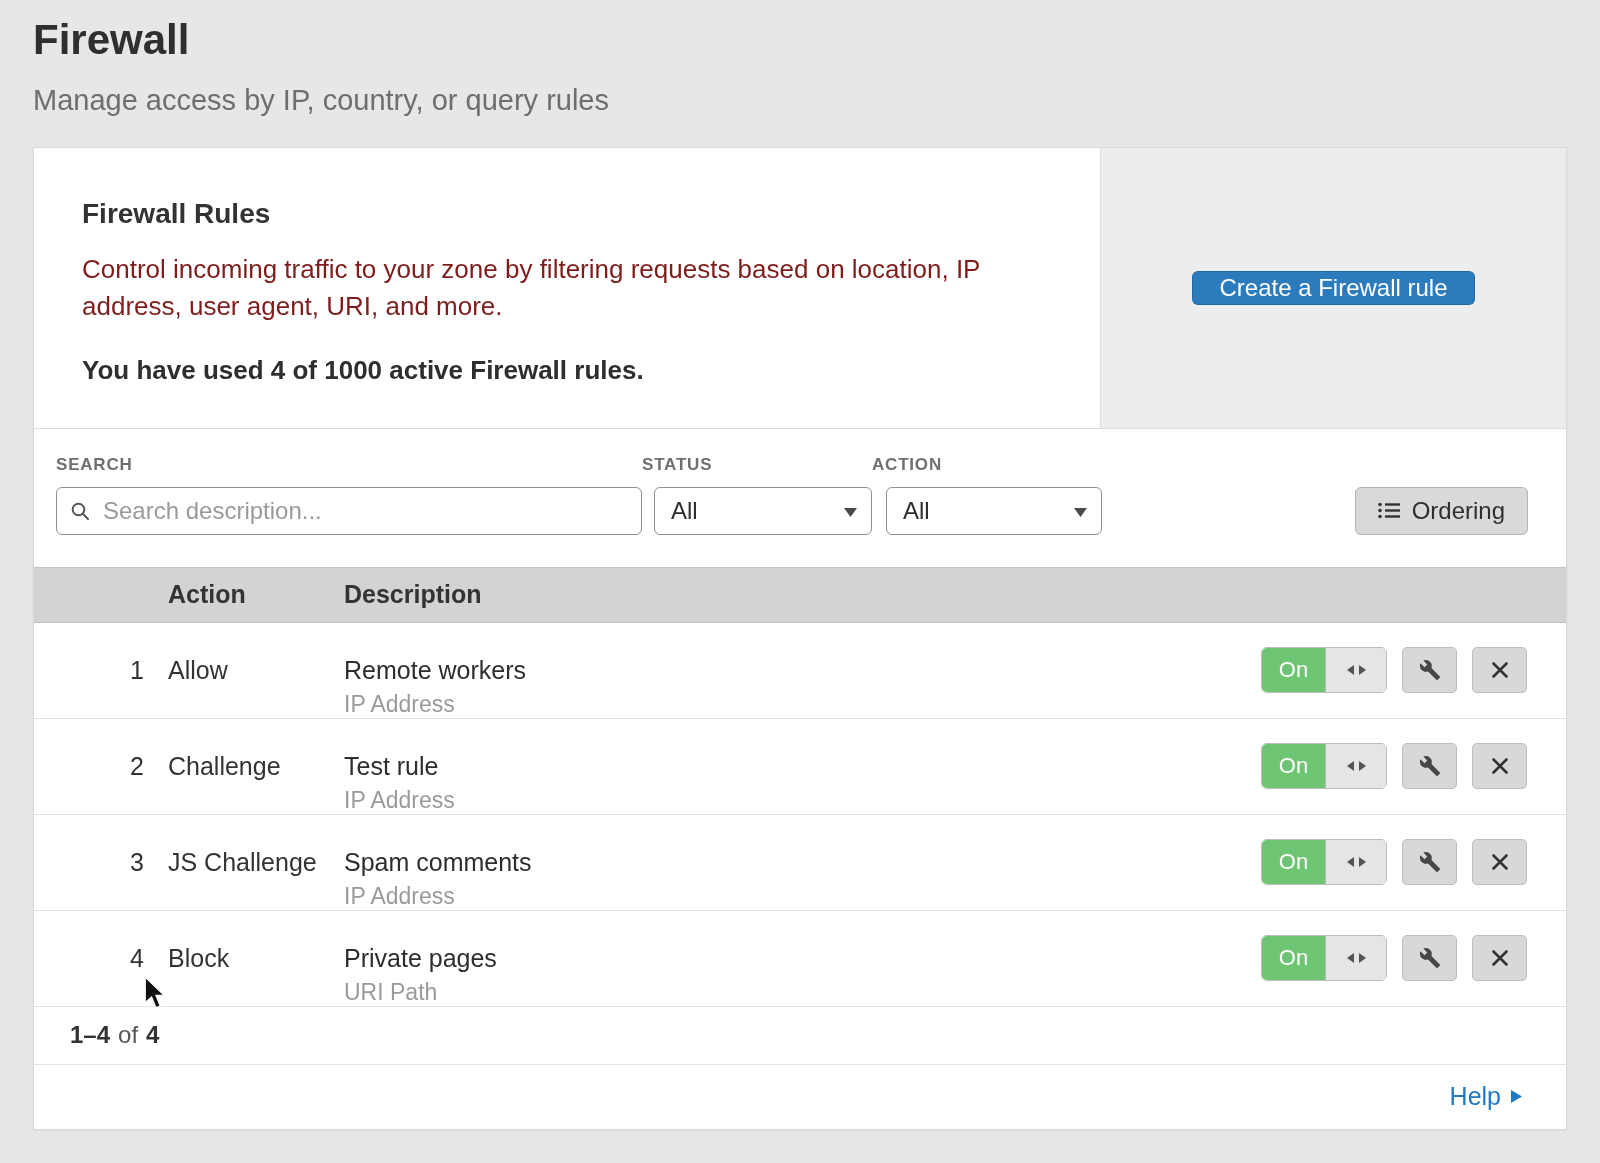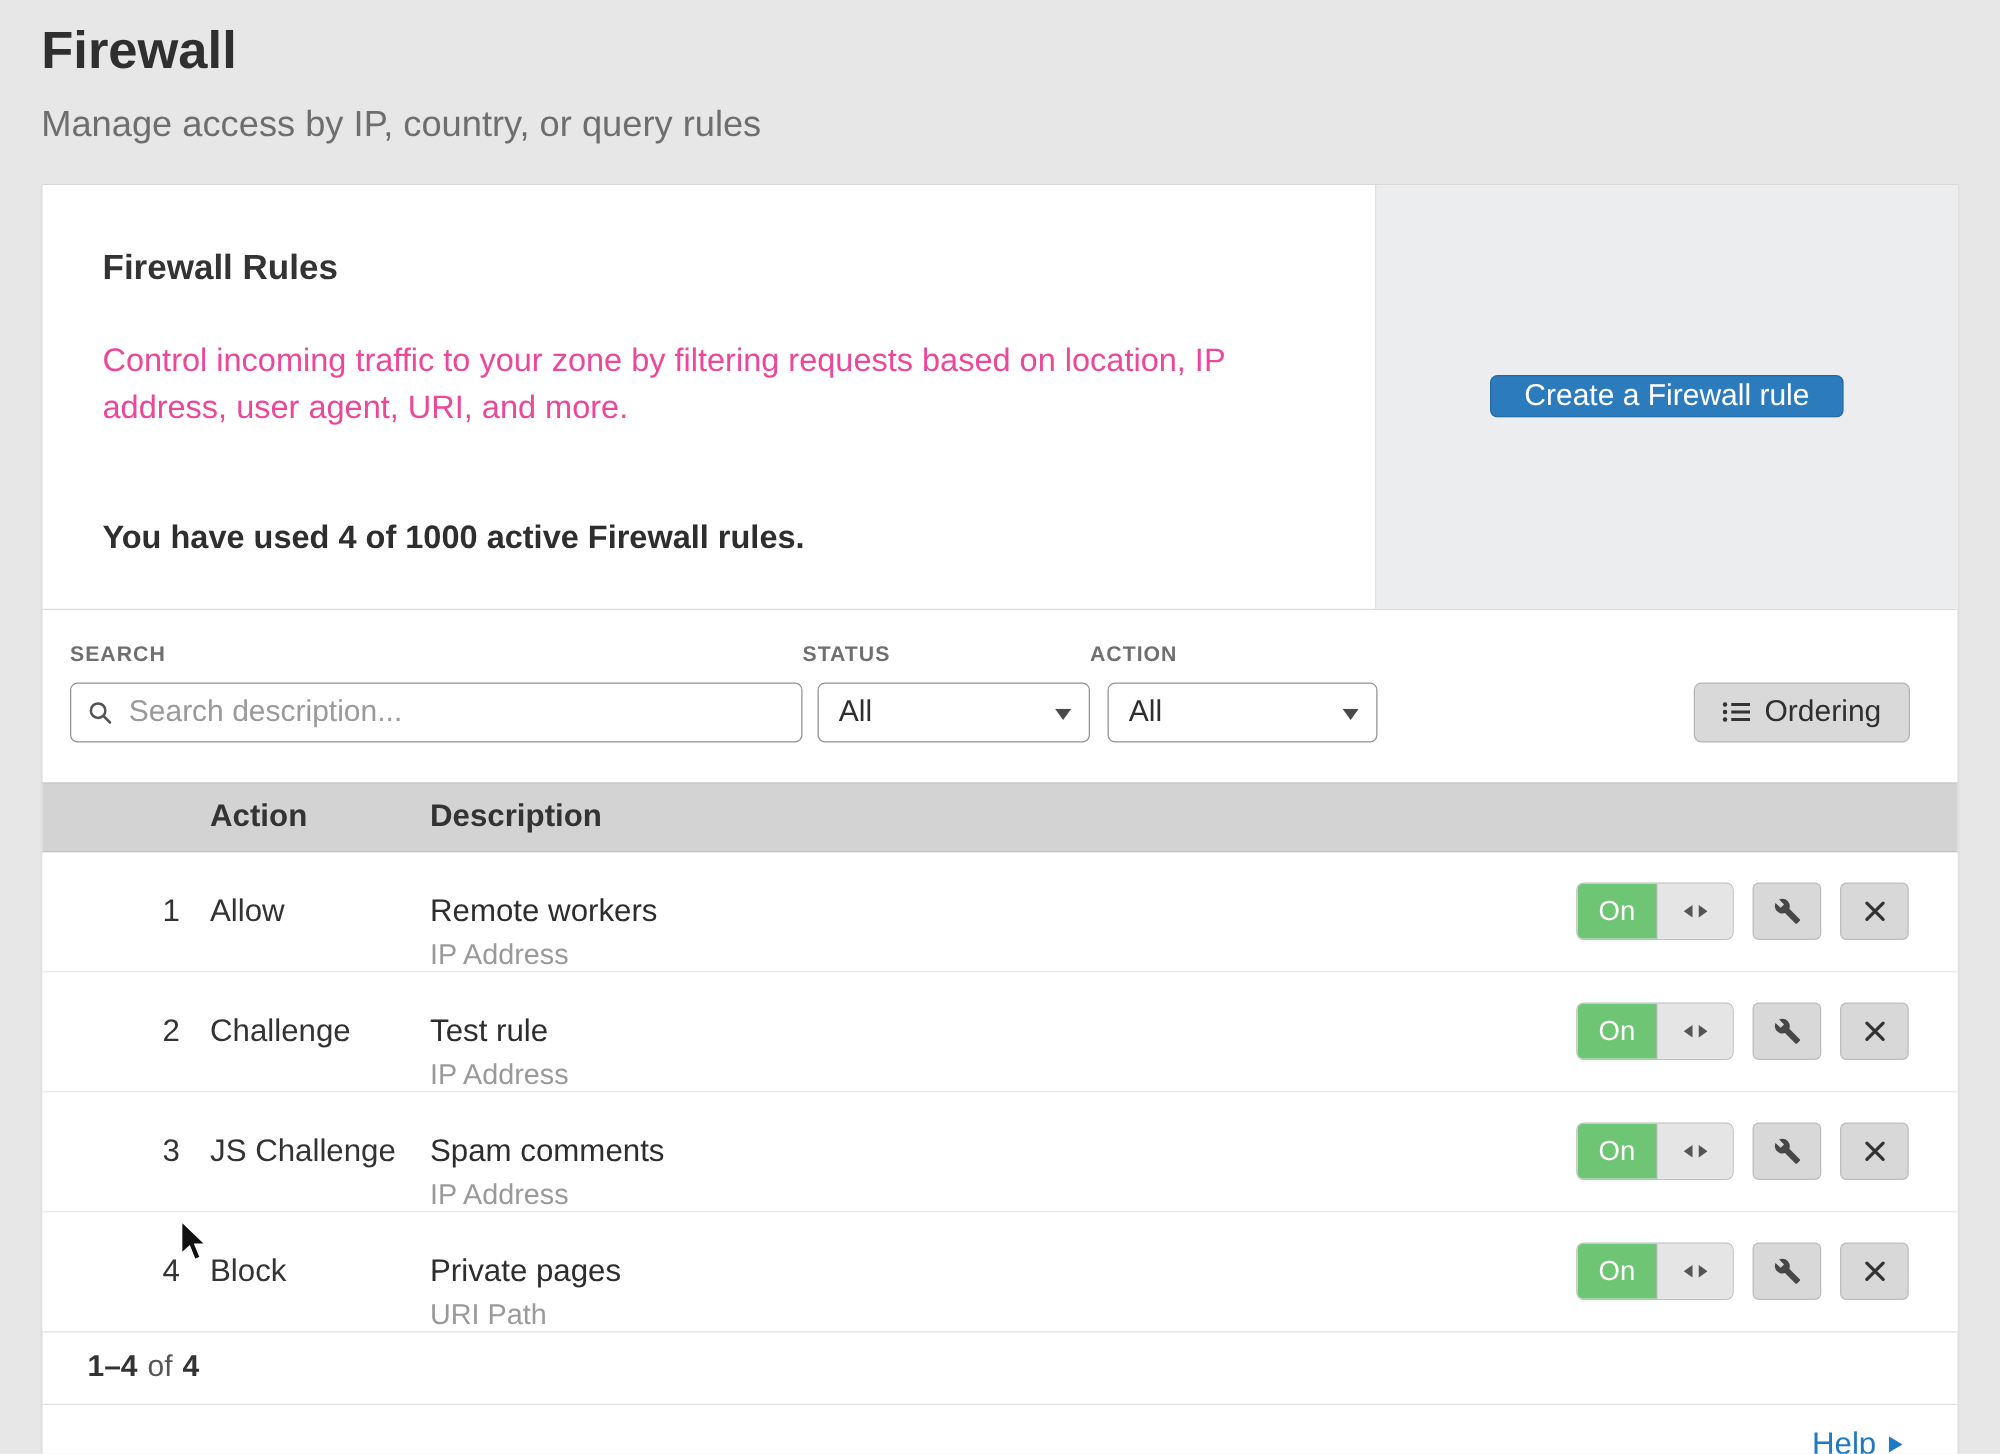--- a/index.html
+++ b/index.html
@@ -22,22 +22,22 @@
     box-shadow:0 1px 2px rgba(0,0,0,.05);
   }
 
   
   .card-top { display:flex; border-bottom:1px solid #dcdcdc; }
   .card-top-left { flex:1; padding:50px 48px 42px; }
   .card-top-right {
     width:466px; background:#ebedee; border-left:1px solid #e0e0e0;
     display:flex; align-items:center; justify-content:center;
   }
-  .rules-title { font-size:28px; font-weight:700; color:#333; margin-bottom:40px; }
-  .rules-desc { font-size:26px; color:#ec4899; line-height:1.42; max-width:960px; margin-bottom:70px; }
+  .rules-title { font-size:28px; font-weight:700; color:#333; margin-bottom:21px; }
+  .rules-desc { font-size:26px; color:#7f1d1d; line-height:1.42; max-width:960px; margin-bottom:30px; }
   .rules-usage { font-size:26px; font-weight:700; color:#2e2e2e; }
   .create-btn {
     background:var(--accent_blue,#2c7bbd); color:#fff; font-family:Liberation Sans, sans-serif;
     font-size:24px; font-weight:500; padding:2px 26px;
     border:1px solid rgba(0,0,0,.15); border-radius:6px; cursor:pointer;
   }
 
   
   .filters { display:flex; align-items:flex-end; padding:26px 38px 32px 22px; }
   .field { display:flex; flex-direction:column; }

